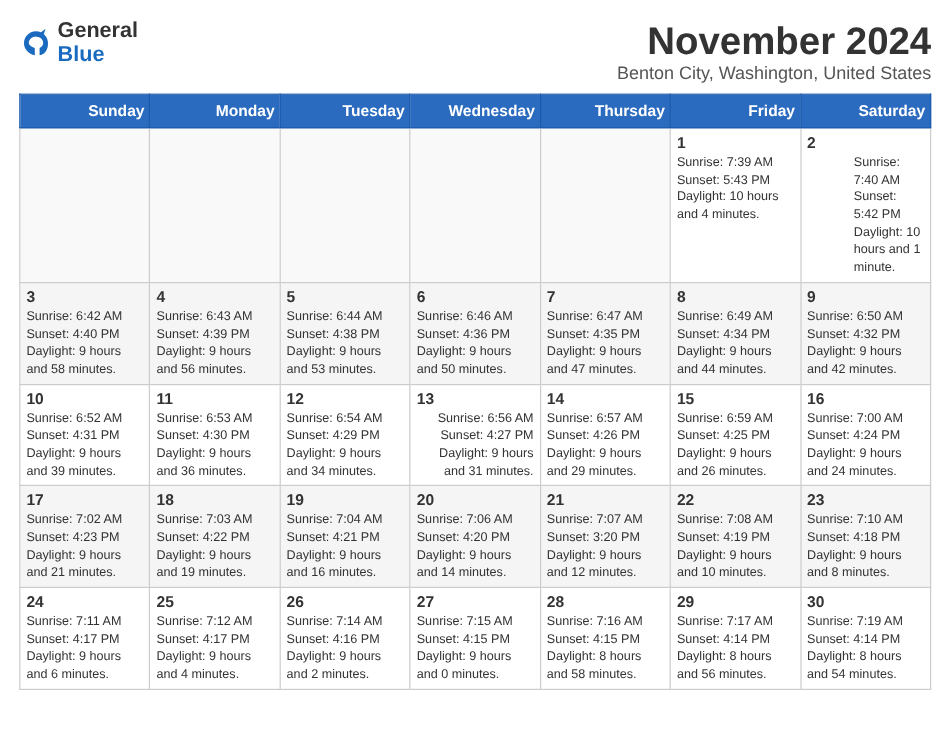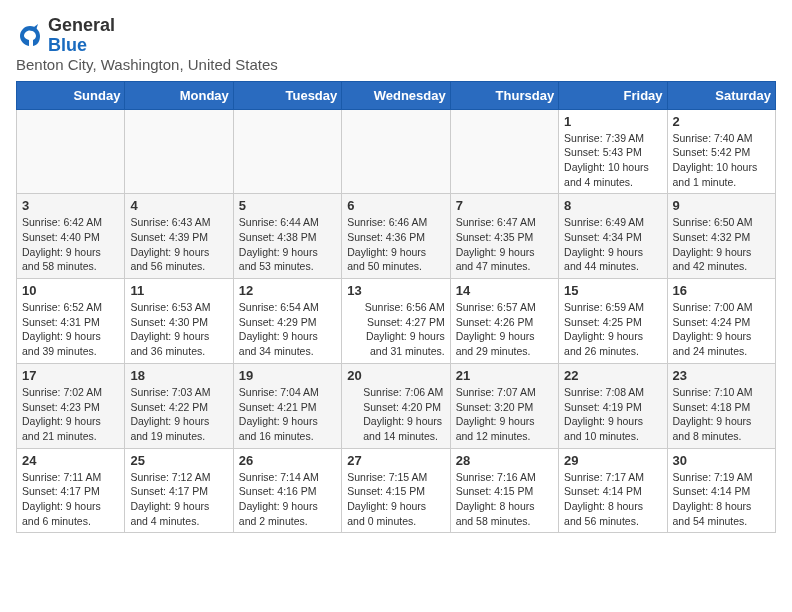--- a/index.html
+++ b/index.html
@@ -8,21 +8,20 @@
       background: #fff;
       width: 792px;
       min-height: 612px;
       padding: 16px;
     }
     .header-area {
       display: flex;
       justify-content: space-between;
       align-items: flex-start;
       margin-bottom: 8px;
-      flex-direction: column;
     }
     .logo {
       display: flex;
       align-items: center;
       gap: 4px;
     }
     .logo-text {
       font-size: 18px;
       font-weight: bold;
       line-height: 1.1;
@@ -93,20 +92,21 @@
     <svg class="logo-icon" viewBox="0 0 28 28">
       <path d="M14 4 C8 4 4 9 4 14 C4 19 8 23 13 24 L13 18 C10 17 8 15.5 8 14 C8 11 10.5 8.5 14 8.5 C17.5 8.5 20 11 20 14 C20 15.5 19 17 17 18 L17 24 C22 23 24 19 24 14 C24 9 20 4 14 4Z" fill="#1a6bbf"></path>
       <path d="M14 8.5 L18 5 L22 2 L20 8 L17 9 Z" fill="#1a6bbf"></path>
     </svg>
     <div class="logo-text">
       <div><span class="general">General</span></div>
       <div><span class="blue">Blue</span></div>
     </div>
   </div>
   <div class="title-area">
+    <div class="month-title">November 2024</div>
     <div class="location">Benton City, Washington, United States</div>
   </div>
 </div>
 
 <table class="calendar">
   <thead>
     <tr>
     <th>Sunday</th>
         <th>Monday</th>
         <th>Tuesday</th>
@@ -124,21 +124,21 @@
         <td class="empty"></td>
         <td class="empty"></td>
         <td>
           <span class="day-num">1</span>
           <div class="day-info" style="white-space: pre-line;">Sunrise: 7:39 AM
 Sunset: 5:43 PM
 Daylight: 10 hours and 4 minutes.</div>
         </td>
         <td>
           <span class="day-num">2</span>
-          <div class="day-info" style="white-space: pre-line;">Sunrise: 7:40 AM
+          <div class="day-info" style="white-space: pre-line; margin-left: 39px;">Sunrise: 7:40 AM
 Sunset: 5:42 PM
 Daylight: 10 hours and 1 minute.</div>
         </td>
       </tr>
       <tr class="row-even">
         <td>
           <span class="day-num">3</span>
           <div class="day-info" style="white-space: pre-line;">Sunrise: 6:42 AM
 Sunset: 4:40 PM
 Daylight: 9 hours and 58 minutes.</div>
@@ -238,21 +238,21 @@
 Daylight: 9 hours and 19 minutes.</div>
         </td>
         <td>
           <span class="day-num">19</span>
           <div class="day-info" style="white-space: pre-line;">Sunrise: 7:04 AM
 Sunset: 4:21 PM
 Daylight: 9 hours and 16 minutes.</div>
         </td>
         <td>
           <span class="day-num">20</span>
-          <div class="day-info" style="white-space: pre-line; margin-left: 16px;">Sunrise: 7:06 AM
+          <div class="day-info" style="white-space: pre-line;">Sunrise: 7:06 AM
 Sunset: 4:20 PM
 Daylight: 9 hours and 14 minutes.</div>
         </td>
         <td>
           <span class="day-num">21</span>
           <div class="day-info" style="white-space: pre-line;">Sunrise: 7:07 AM
 Sunset: 3:20 PM
 Daylight: 9 hours and 12 minutes.</div>
         </td>
         <td>

